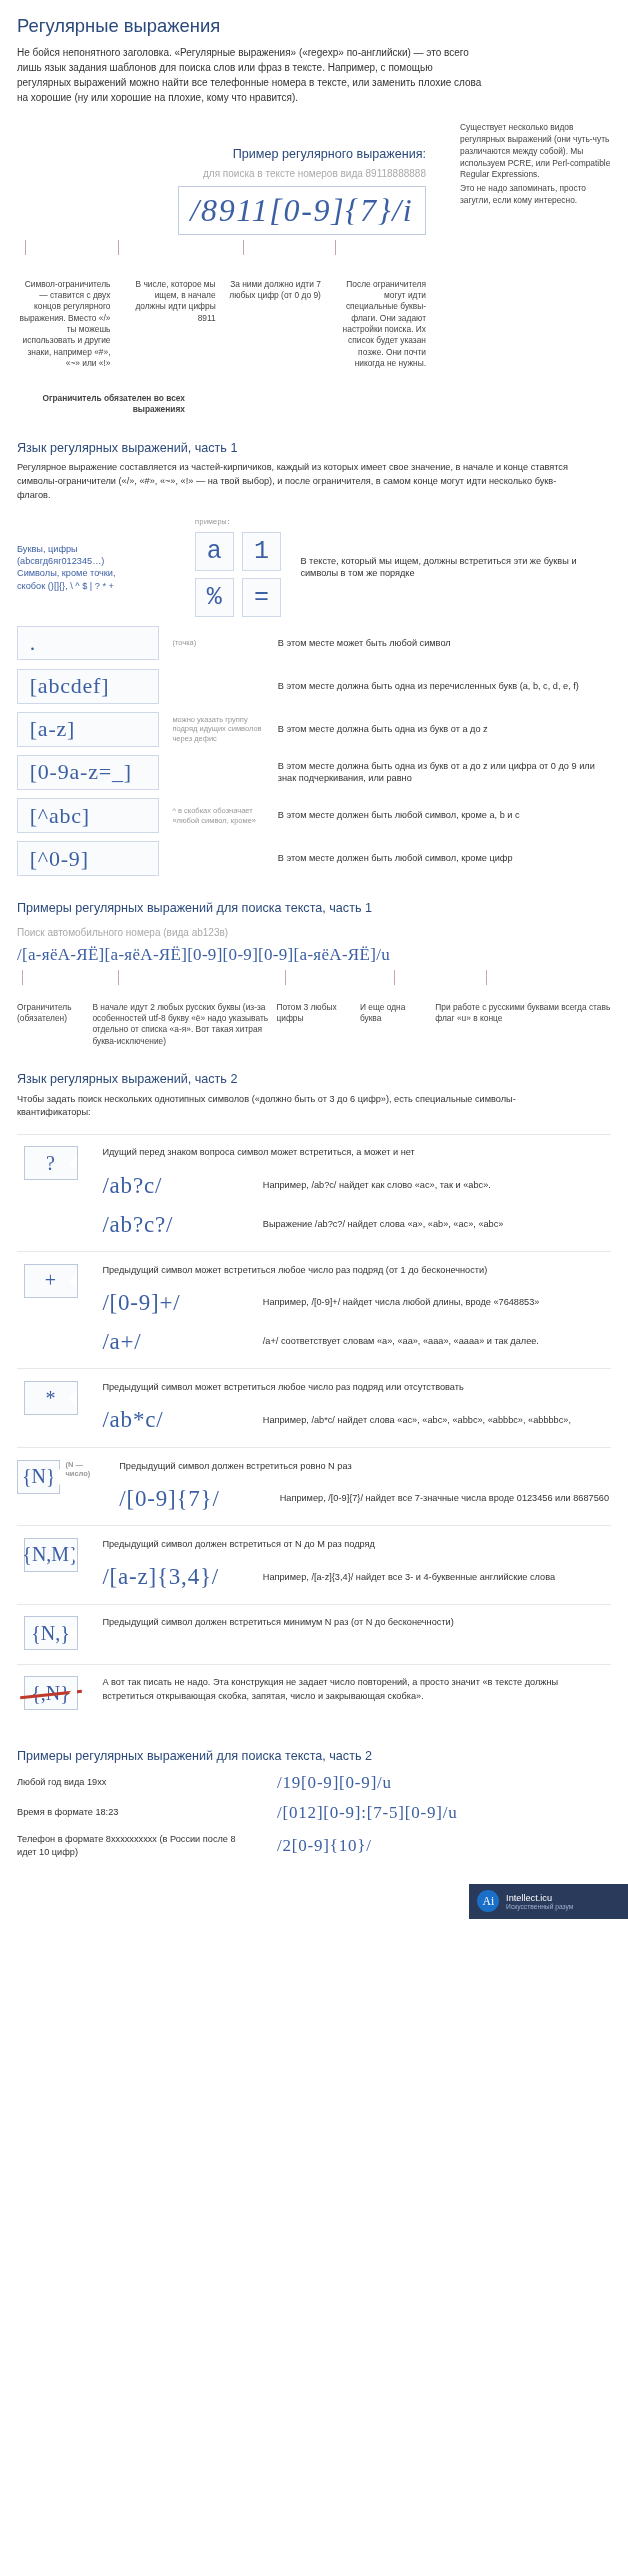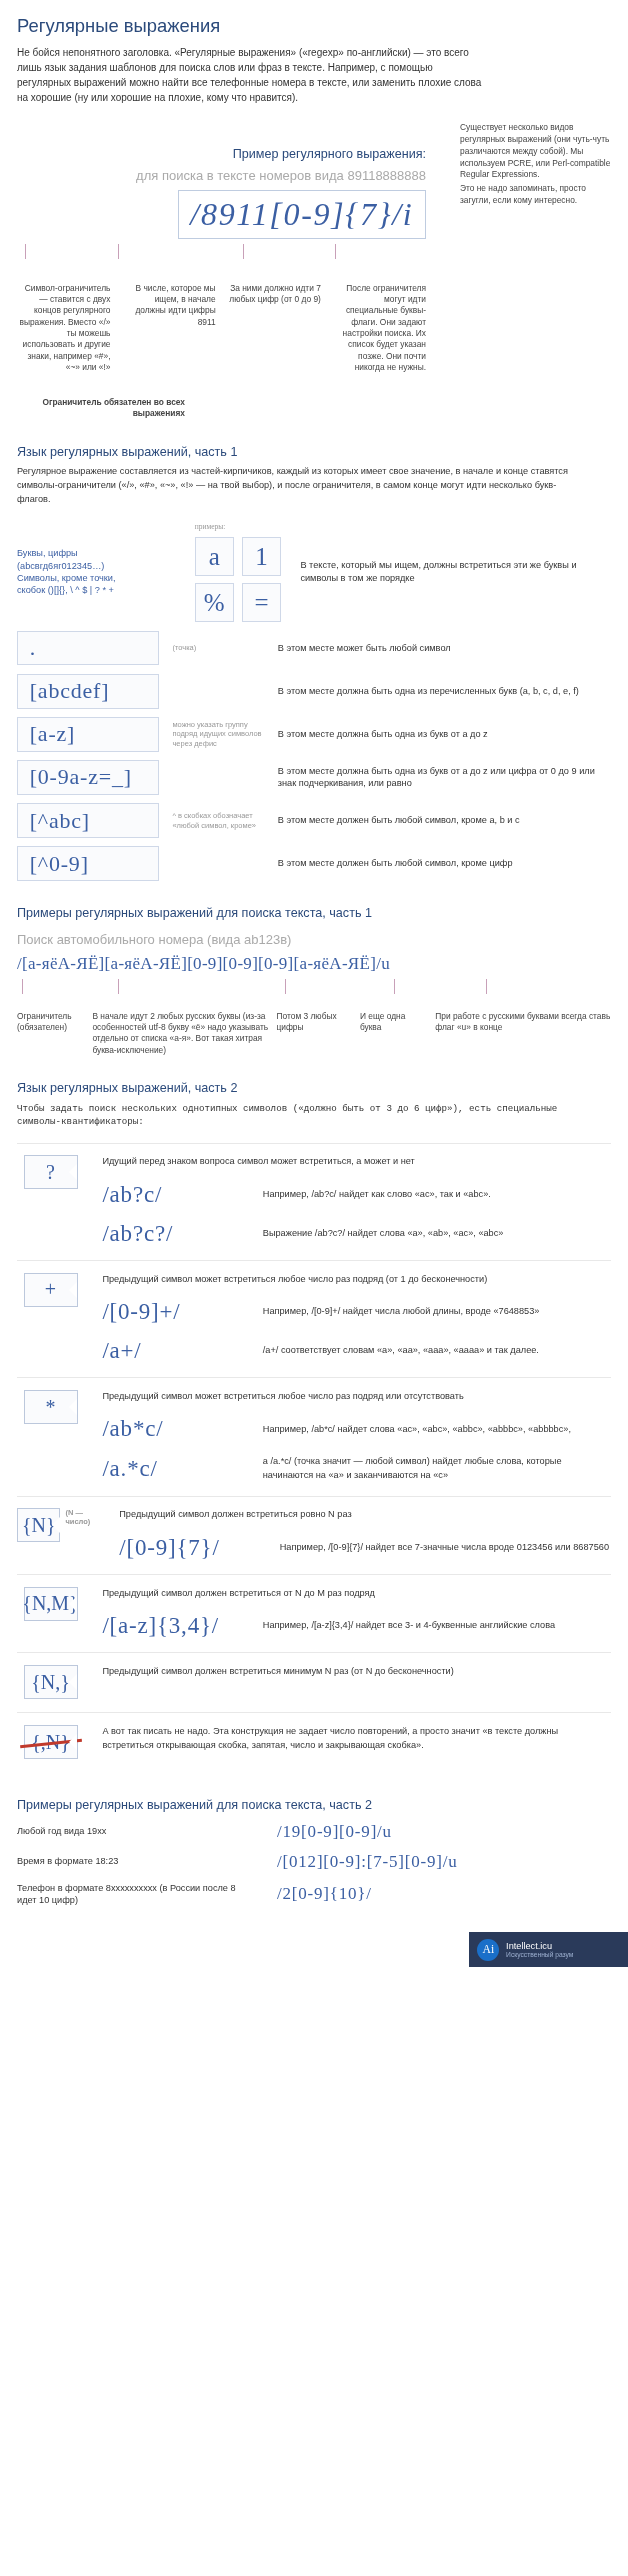--- a/index.html
+++ b/index.html
@@ -25,21 +25,21 @@
     margin: 25px 0 6.7px 0;
   }
   .intro { font-size: 10px; line-height: 1.5; color: #333; max-width: 469px; }
   .example-head {
     display: flex;
     gap: 34px;
     margin-top: 17px;
   }
   .example-head .left { flex: 1; text-align: right; }
   .example-head .right { flex: 0 0 151px; font-size: 8.4px; line-height: 1.4; color: #444; }
-  .gray { color: #aaa; font-size: 13px; margin: 3.4px 0 6.7px 0; }
+  .gray { color: #aaa; font-size: 10px; margin: 3.4px 0 6.7px 0; }
   .big-regex {
     font-family: Georgia, 'Times New Roman', serif;
     font-size: 32px;
     color: #3b5fa3;
     border: 0.8px solid #bfcce0;
     padding: 5px 11.7px;
     letter-spacing: 1.7px;
     display: inline-block;
     background: #fff;
     font-style: italic;
@@ -71,21 +71,21 @@
   .lang-left {
     flex: 0 0 126px;
     font-size: 9.2px;
     color: #3b5fa3;
     line-height: 1.35;
   }
   .lang-sym {
     flex: 0 0 134px;
     display: flex;
     gap: 10px;
-    font-family: Liberation Serif, serif;
+    font-family: Liberation Mono, monospace;
     color: #3b5fa3;
     padding-left: 40px;
   }
   .lang-sym .box {
     width: 39px;
     height: 39px;
     border: 0.8px solid #cfd8e8;
     display: flex;
     align-items: center;
     justify-content: center;
@@ -126,21 +126,21 @@
   }
   .car-anno {
     display: flex;
     gap: 8.4px;
     font-size: 8.4px;
     line-height: 1.35;
     color: #444;
     margin-top: 15px;
   }
   .car-anno .c { flex: 1; }
-  .quant-intro { font-size: 9.2px; line-height: 1.5; max-width: 570px; margin-bottom: 13.4px; font-family: Liberation Mono, monospace; }
+  .quant-intro { font-size: 9.2px; line-height: 1.5; max-width: 570px; margin-bottom: 13.4px; }
   .q-block {
     border-top: 0.8px solid #e8e8e8;
     padding: 11.7px 0 13.4px 0;
     display: flex;
     gap: 18.4px;
   }
   .q-sym {
     flex: 0 0 67px;
     display: flex;
     align-items: flex-start;
@@ -387,24 +387,20 @@
     <div class="q-block">
       <div class="q-sym">
         <div class="flag">*</div>
       </div>
       <div class="q-body">
         <div class="q-desc">Предыдущий символ может встретиться любое число раз подряд или отсутствовать</div>
         <div class="q-pair">
           <div class="regex-sm">/ab*c/</div>
           <div class="q-desc">Например, /ab*c/ найдет слова «ac», «abc», «abbc», «abbbc», «abbbbc»,</div>
         </div>
-        <div class="q-pair">
-          <div class="regex-sm">/a.*c/</div>
-          <div class="q-desc">а /a.*c/ (точка значит — любой символ) найдет любые слова, которые начинаются на «a» и заканчиваются на «c»</div>
-        </div>
       </div>
     </div>
     <div class="q-block">
       <div class="q-sym">
         <div class="flag">{N}</div>
         <span class="q-note">(N — число)</span>
       </div>
       <div class="q-body">
         <div class="q-desc">Предыдущий символ должен встретиться ровно N раз</div>
         <div class="q-pair">

